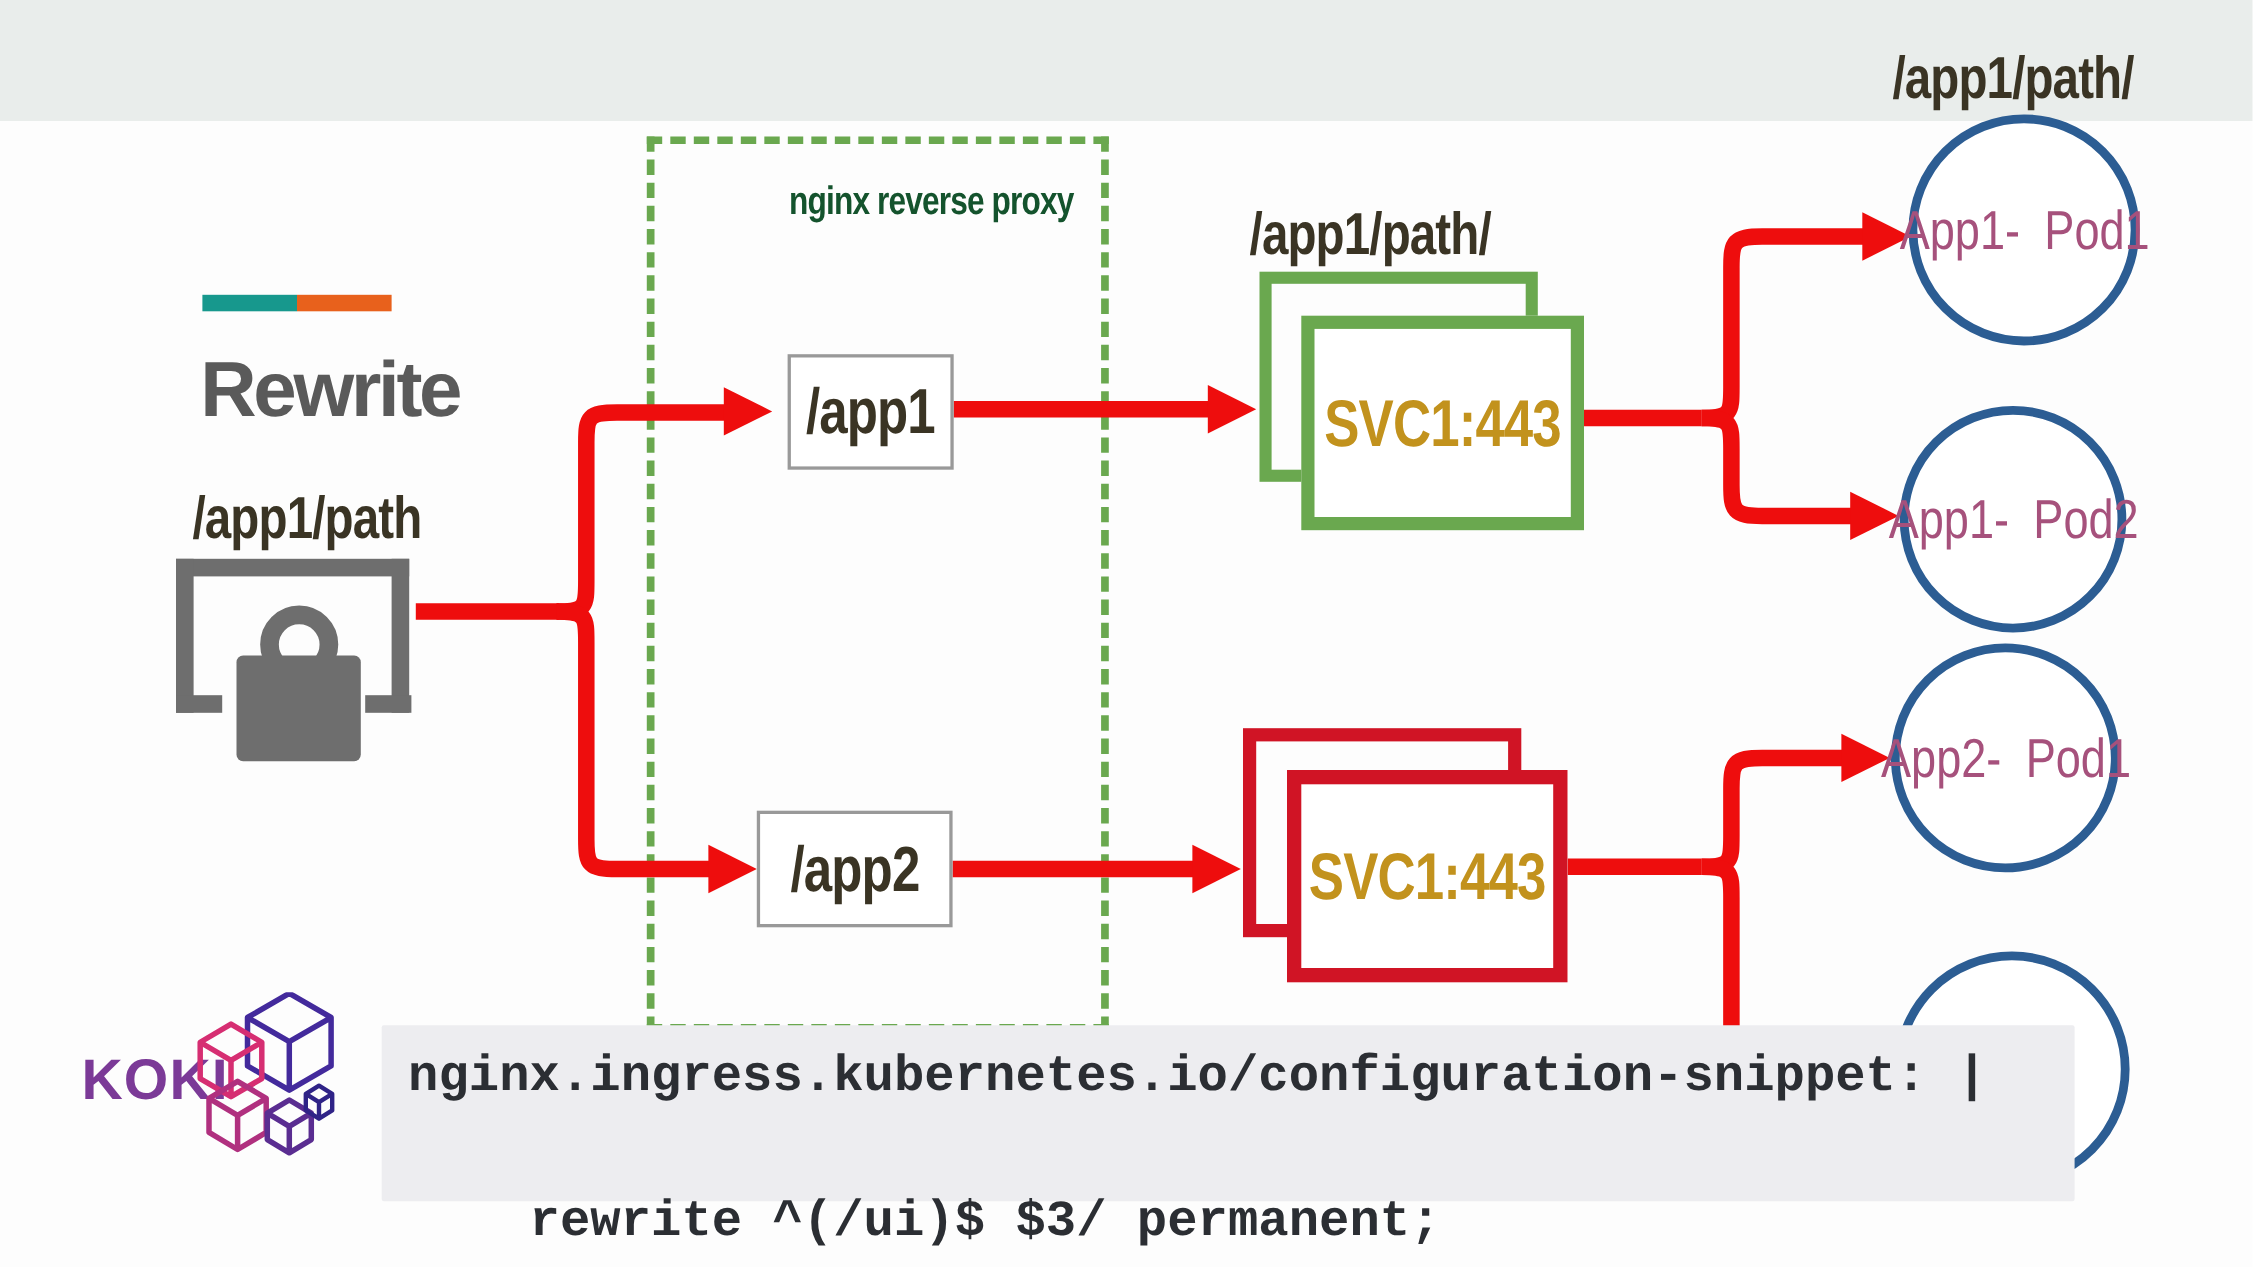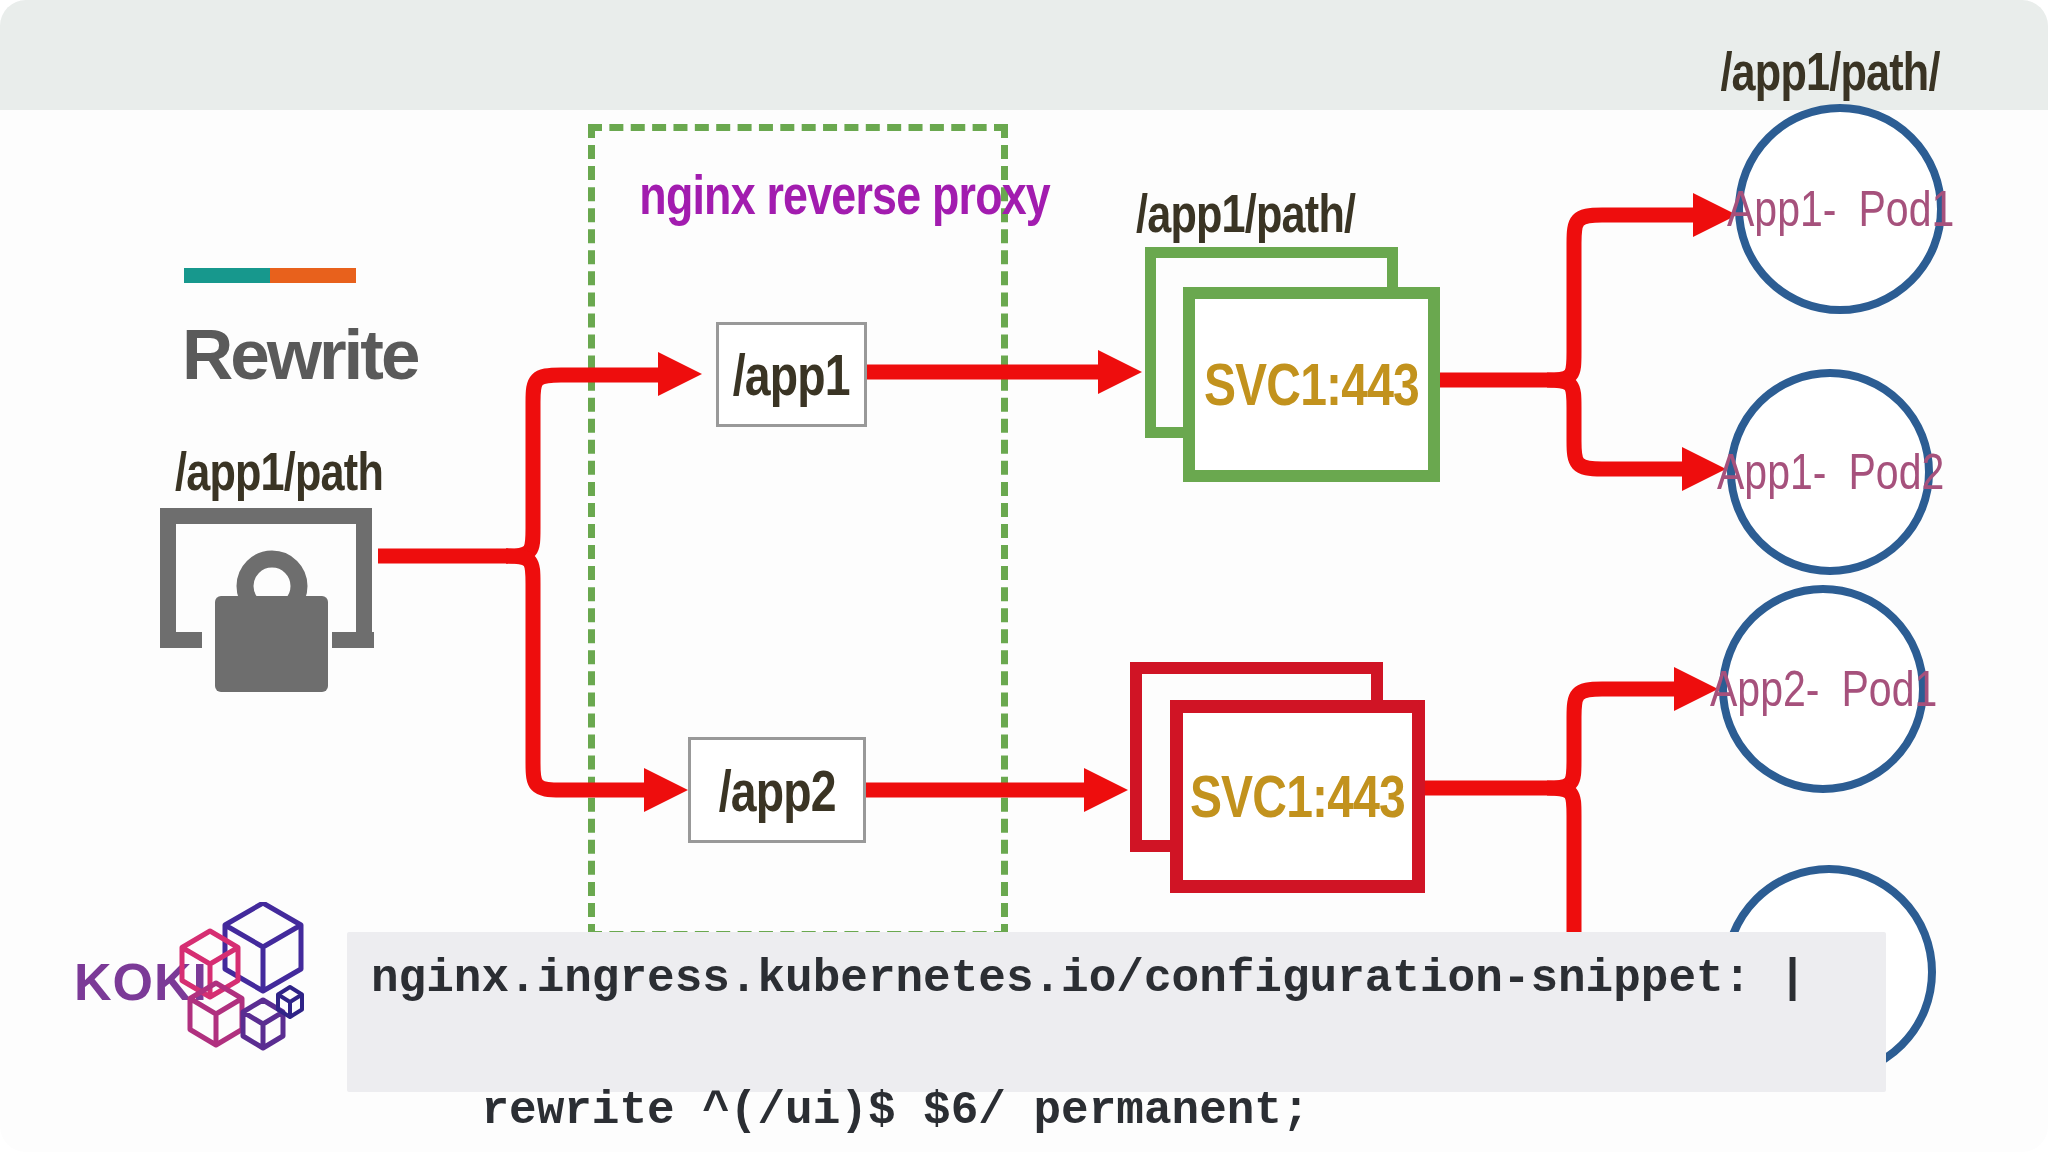--- a/index.html
+++ b/index.html
@@ -1,33 +1,33 @@
 <!DOCTYPE html>
 <html><head>
 <meta charset="utf-8">
 <style>
   html,body{margin:0;padding:0;background:#ffffff;}
   #stage{position:relative;width:2048px;height:1152px;overflow:hidden;
-         background:#fdfdfd;font-family:"Liberation Sans",sans-serif;border-radius:26px;}
+         background:#fdfdfd;font-family:"Liberation Sans",sans-serif;}
   .abs{position:absolute;}
   .band{left:0;top:0;width:2048px;height:110px;background:#e9edeb;}
   
   .cond{font-weight:700;letter-spacing:-1px;transform:scaleX(.8);transform-origin:center center;
         white-space:nowrap;}
   .cond-left{transform-origin:left center;}
   .olive{color:#3a3424;}
   .label-tr{left:1690;top:40px;width:280px;text-align:center;font-size:54px;left:1690px;}
   .dash{height:15px;width:86px;top:268px;}
   .dash.teal{left:184px;background:#17988d;}
   .dash.orange{left:270px;background:#e8611c;}
   .title{left:182px;top:314px;font-size:71px;font-weight:700;color:#5a5a5a;letter-spacing:-3px;}
   .label-client{left:175px;top:440px;font-size:54px;}
   .proxy-box{left:588px;top:124px;width:420px;height:814px;border:7px dashed #6aa84f;
              box-sizing:border-box;background:transparent;}
-  .proxy-title{left:588px;top:162px;width:420px;text-align:right;font-size:56px;color:#a21caf;
+  .proxy-title{left:588px;top:162px;width:420px;text-align:right;font-size:36px;color:#14532d;
                font-weight:700;}
   .proxy-title span{display:inline-block;}
   .loc-box{background:#ffffff;border:3px solid #999999;box-sizing:border-box;
            display:flex;align-items:center;justify-content:center;}
   .loc-box span{font-size:58px;}
   .loc1{left:716px;top:322px;width:151px;height:105px;}
   .loc2{left:688px;top:737px;width:178px;height:106px;}
   .svc-label{left:1136px;top:182px;font-size:54px;}
   .svc-back{box-sizing:border-box;background:transparent;}
   .svc-back.green{left:1145px;top:247px;width:253px;height:191px;border:11px solid #6aa84f;}
@@ -137,21 +137,21 @@
   <div class="abs pod pod3">
     <span>App2-</span>
     <span>Pod1</span>
   </div>
   <div class="abs pod pod4">
     <span>App2-</span>
     <span></span>
   </div>
 
   <div class="abs code"><span>nginx.ingress.kubernetes.io/configuration-snippet: |</span><br>
-    <span>rewrite ^(/ui)$ $6/ permanent;</span>
+    <span>rewrite ^(/ui)$ $3/ permanent;</span>
   </div>
 
   <div class="abs koki-text">KOKI</div>
   <svg class="abs" style="left:178px;top:902px" width="130" height="160" viewBox="0 0 130 160">
     <g fill="none" stroke-linejoin="round" stroke-width="5">
       <g stroke="#432a9c">
         <path d="M85 1 L123 23 L123 67 L85 89 L47 67 L47 23 Z M47 23 L85 45 L123 23 M85 45 L85 89"></path>
       </g>
       <g stroke="#d62e72">
         <path d="M32 29 L60 45.5 L60 78.5 L32 95 L4 78.5 L4 45.5 Z M4 45.5 L32 62 L60 45.5 M32 62 L32 95"></path>

